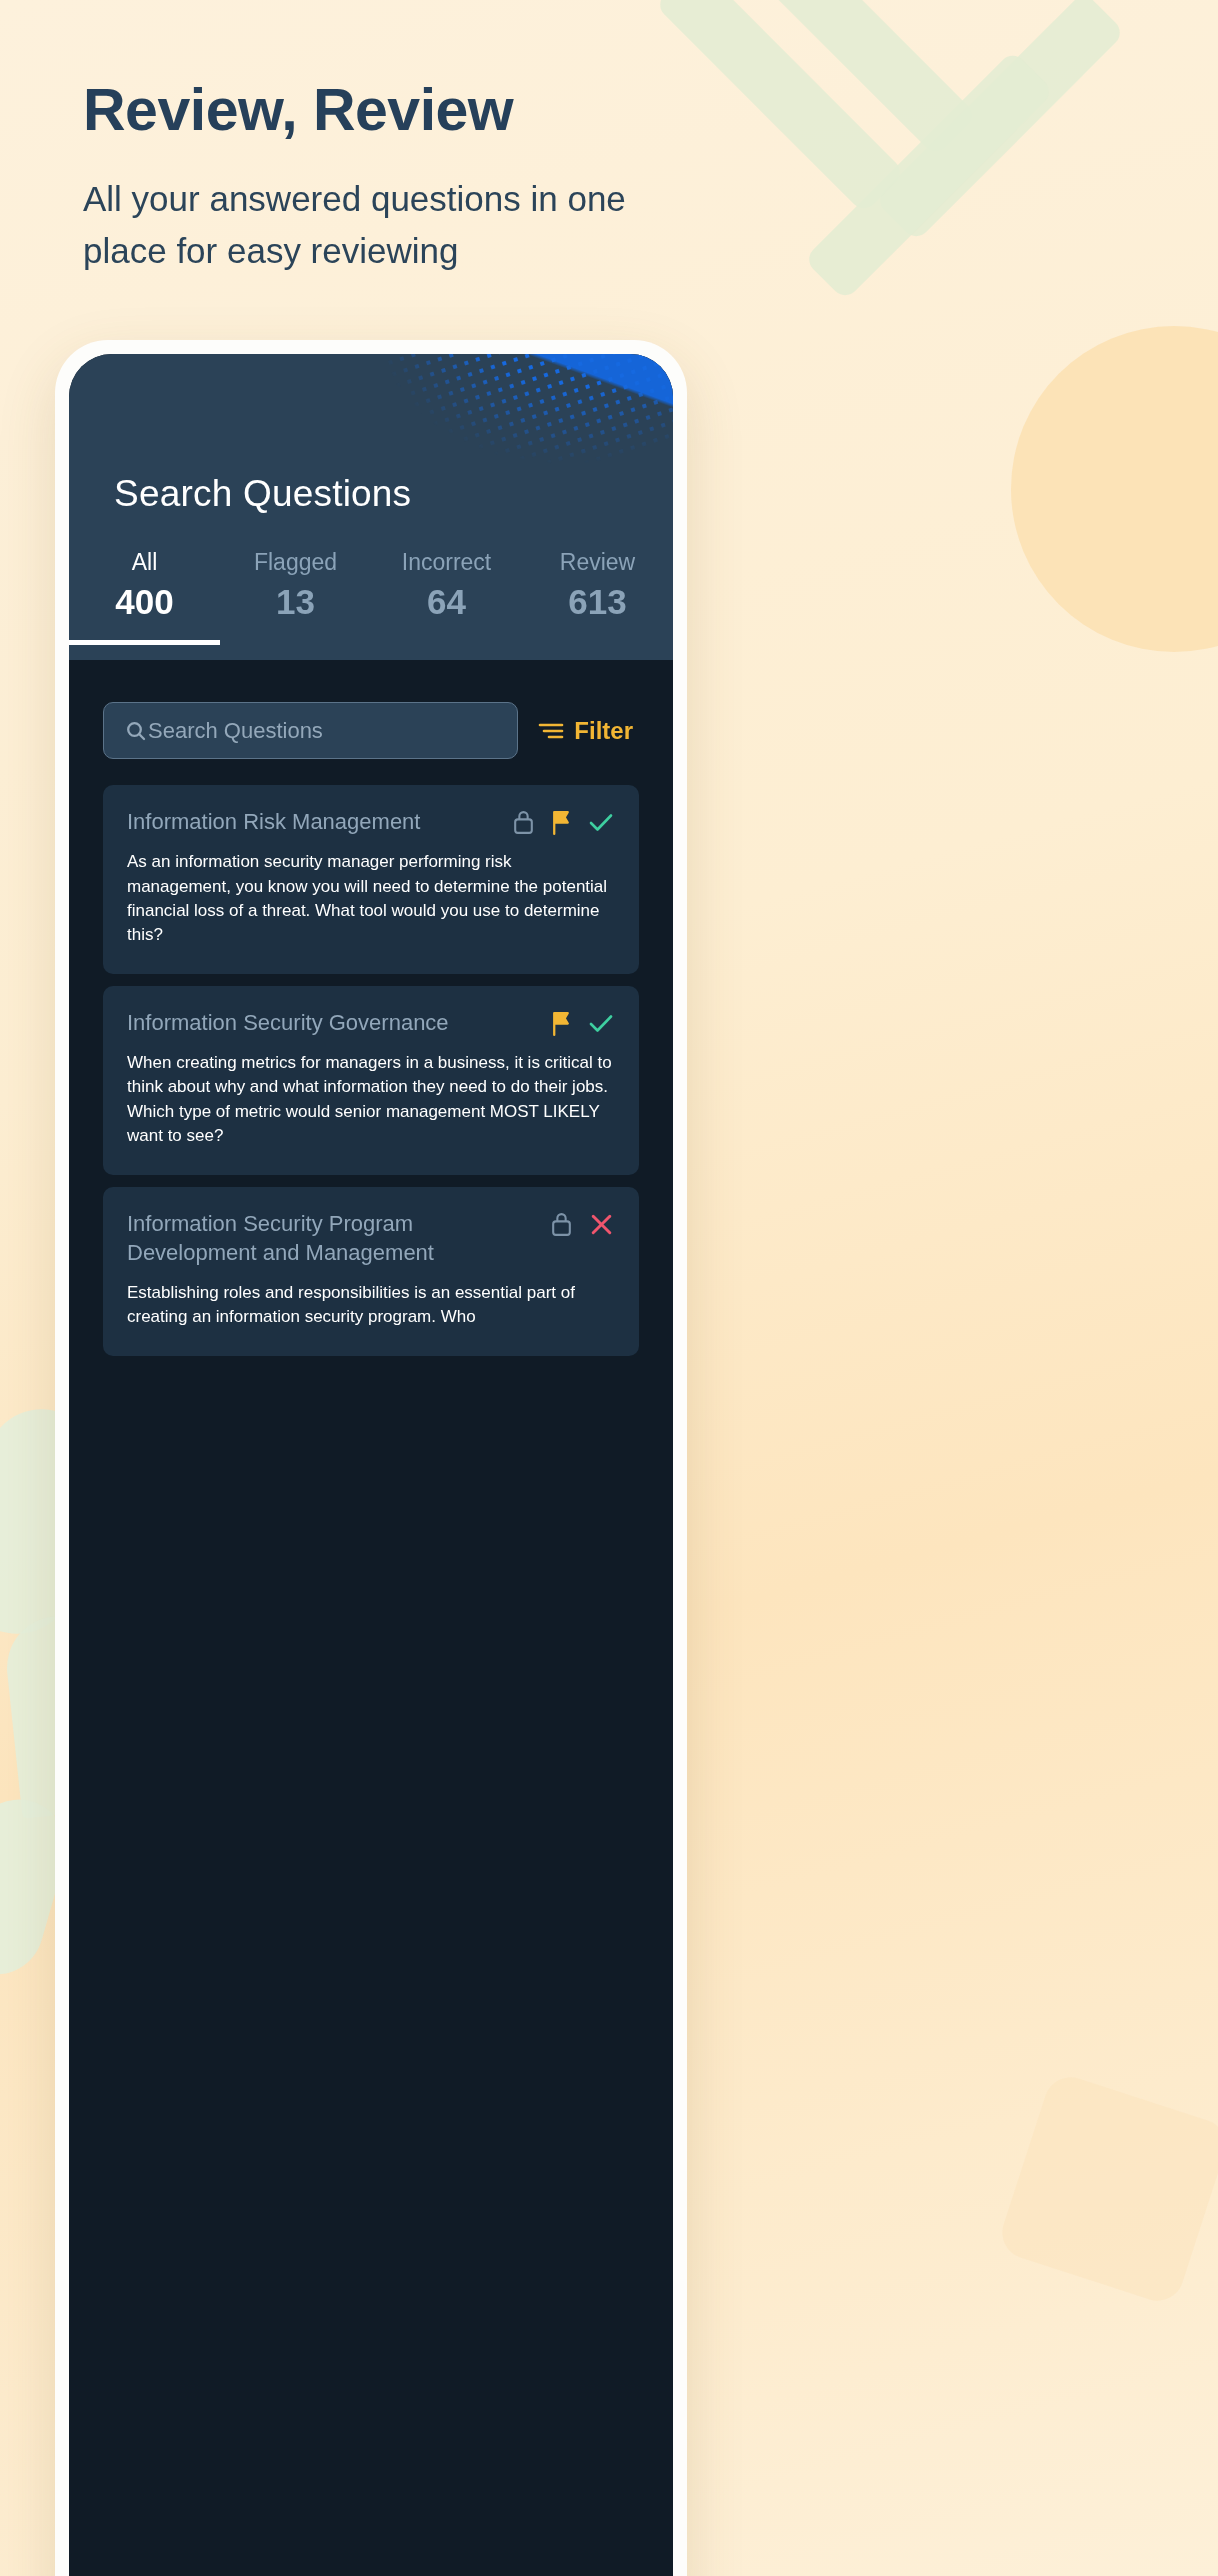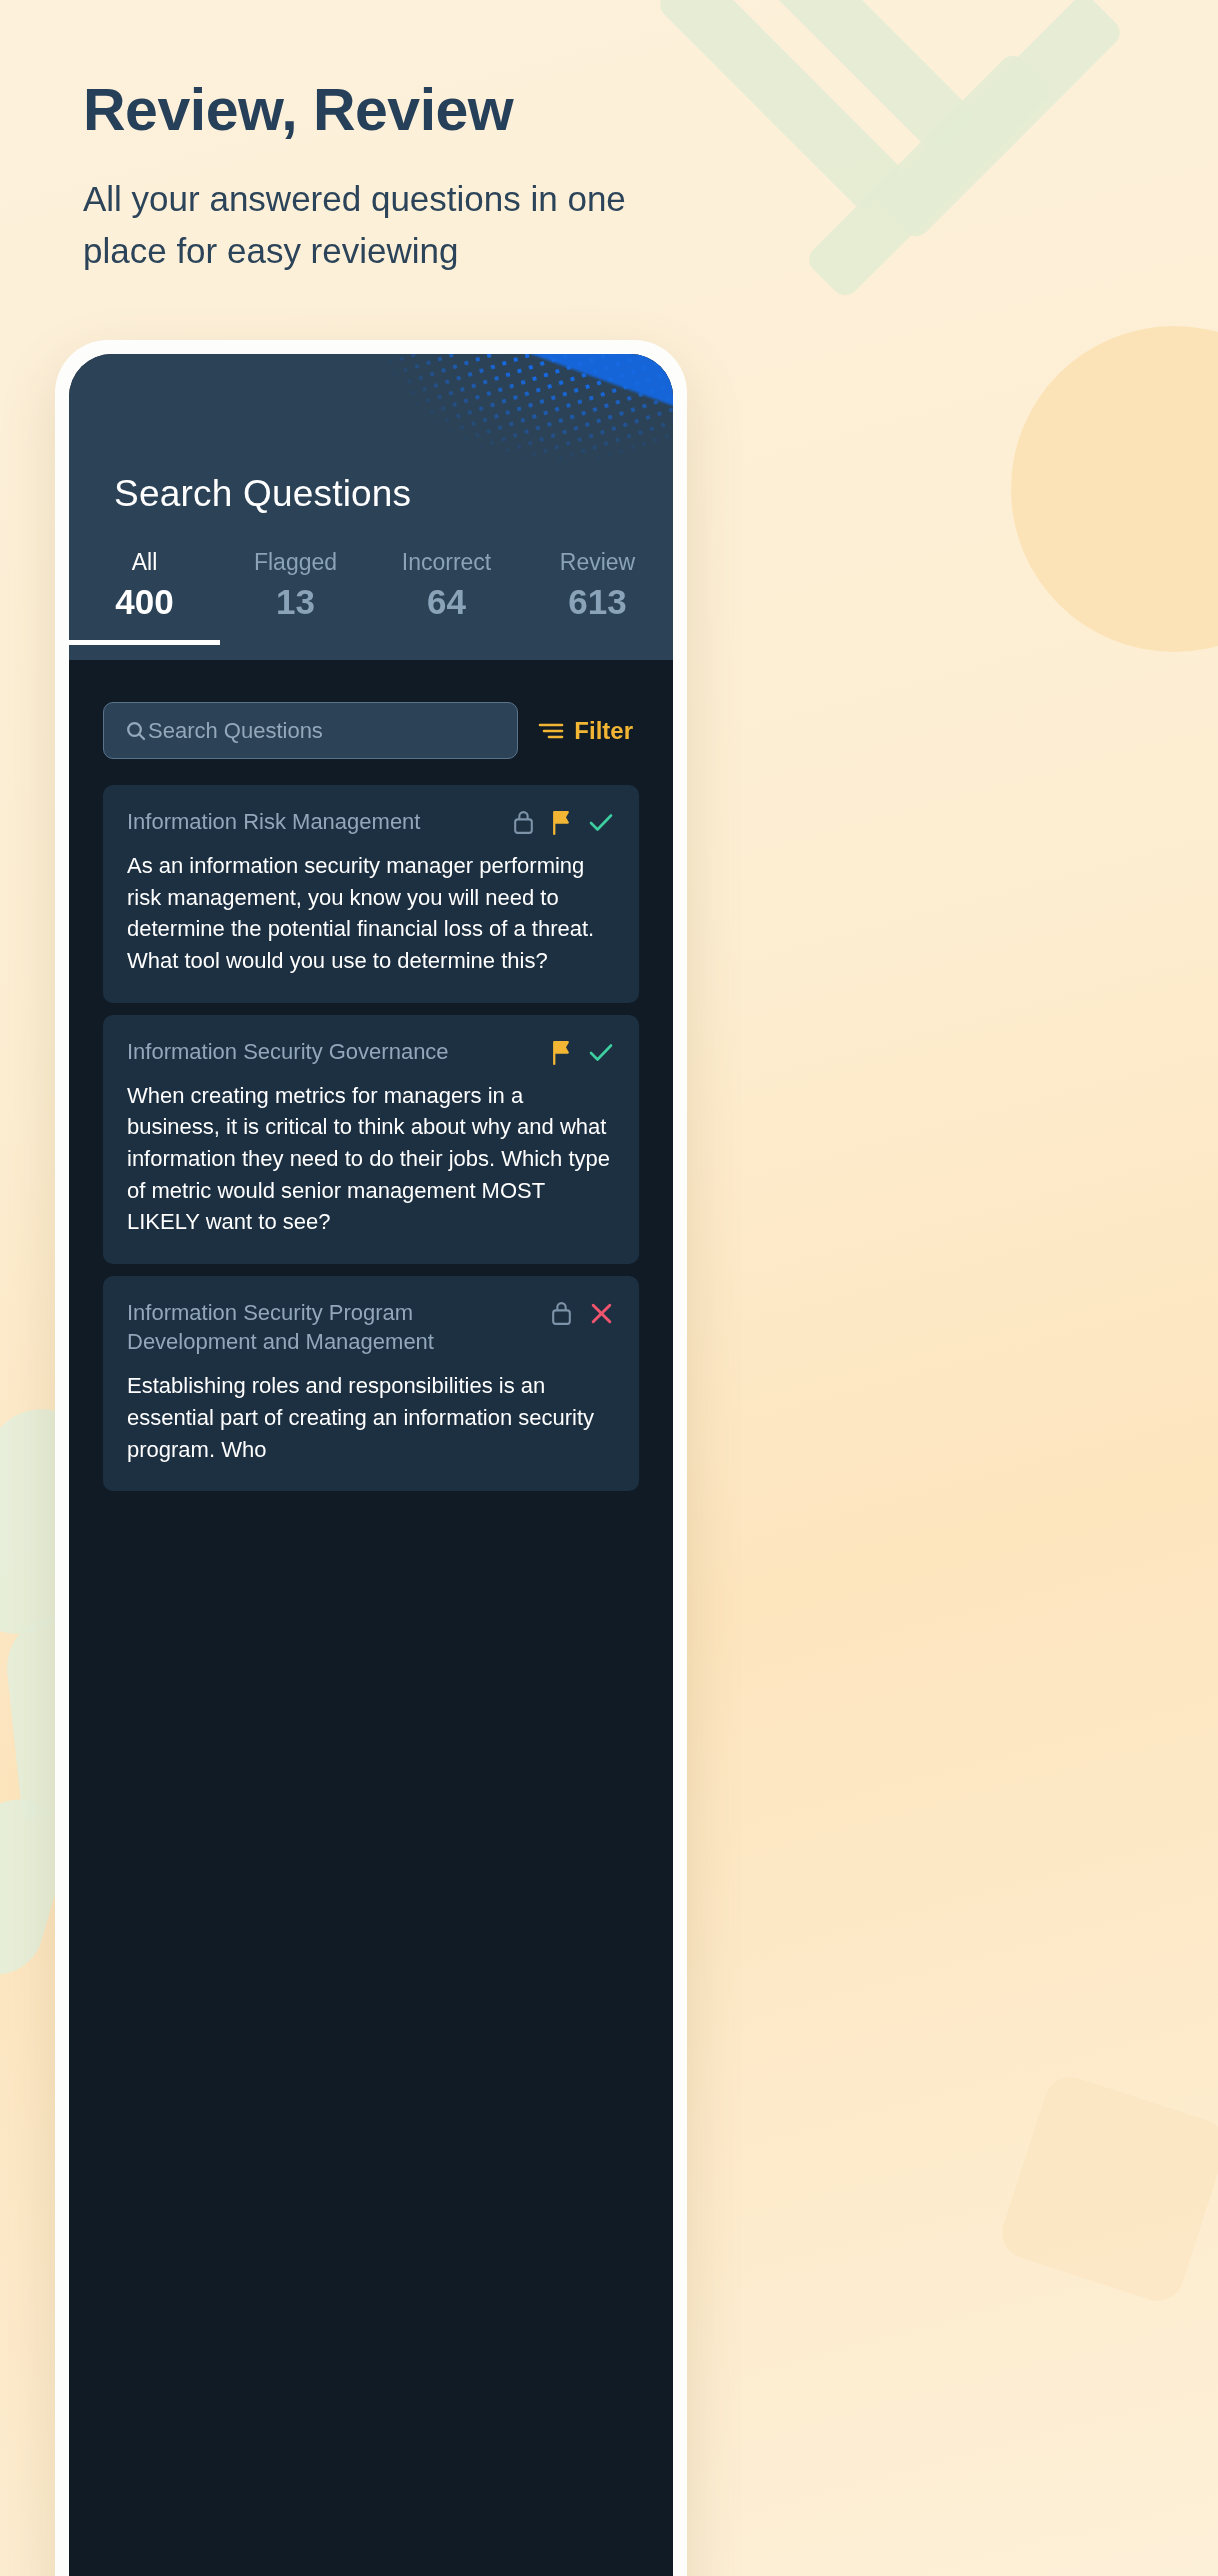--- a/index.html
+++ b/index.html
@@ -149,21 +149,21 @@
     margin-bottom: 12px;
   }
   .qcard-top {
     display: flex; align-items: flex-start; justify-content: space-between; gap: 14px;
   }
   .qcat {
     color: #92a7ba; font-size: 22px; line-height: 1.32; flex: 1;
   }
   .qicons { display: flex; align-items: center; gap: 14px; flex-shrink: 0; padding-top: 2px; }
   .qtext {
-    color: #ffffff; font-size: 22px; line-height: 1.44; margin-top: 14px;
+    color: #ffffff; font-size: 17px; line-height: 1.44; margin-top: 14px;
   }
   svg { display: block; }
 </style>
 </head>
 <body>
 
 <div class="bg-layer">
   <div class="chev chev-c"></div>
   <div class="chev chev-d"></div>
   <div class="chev chev-a"></div>

